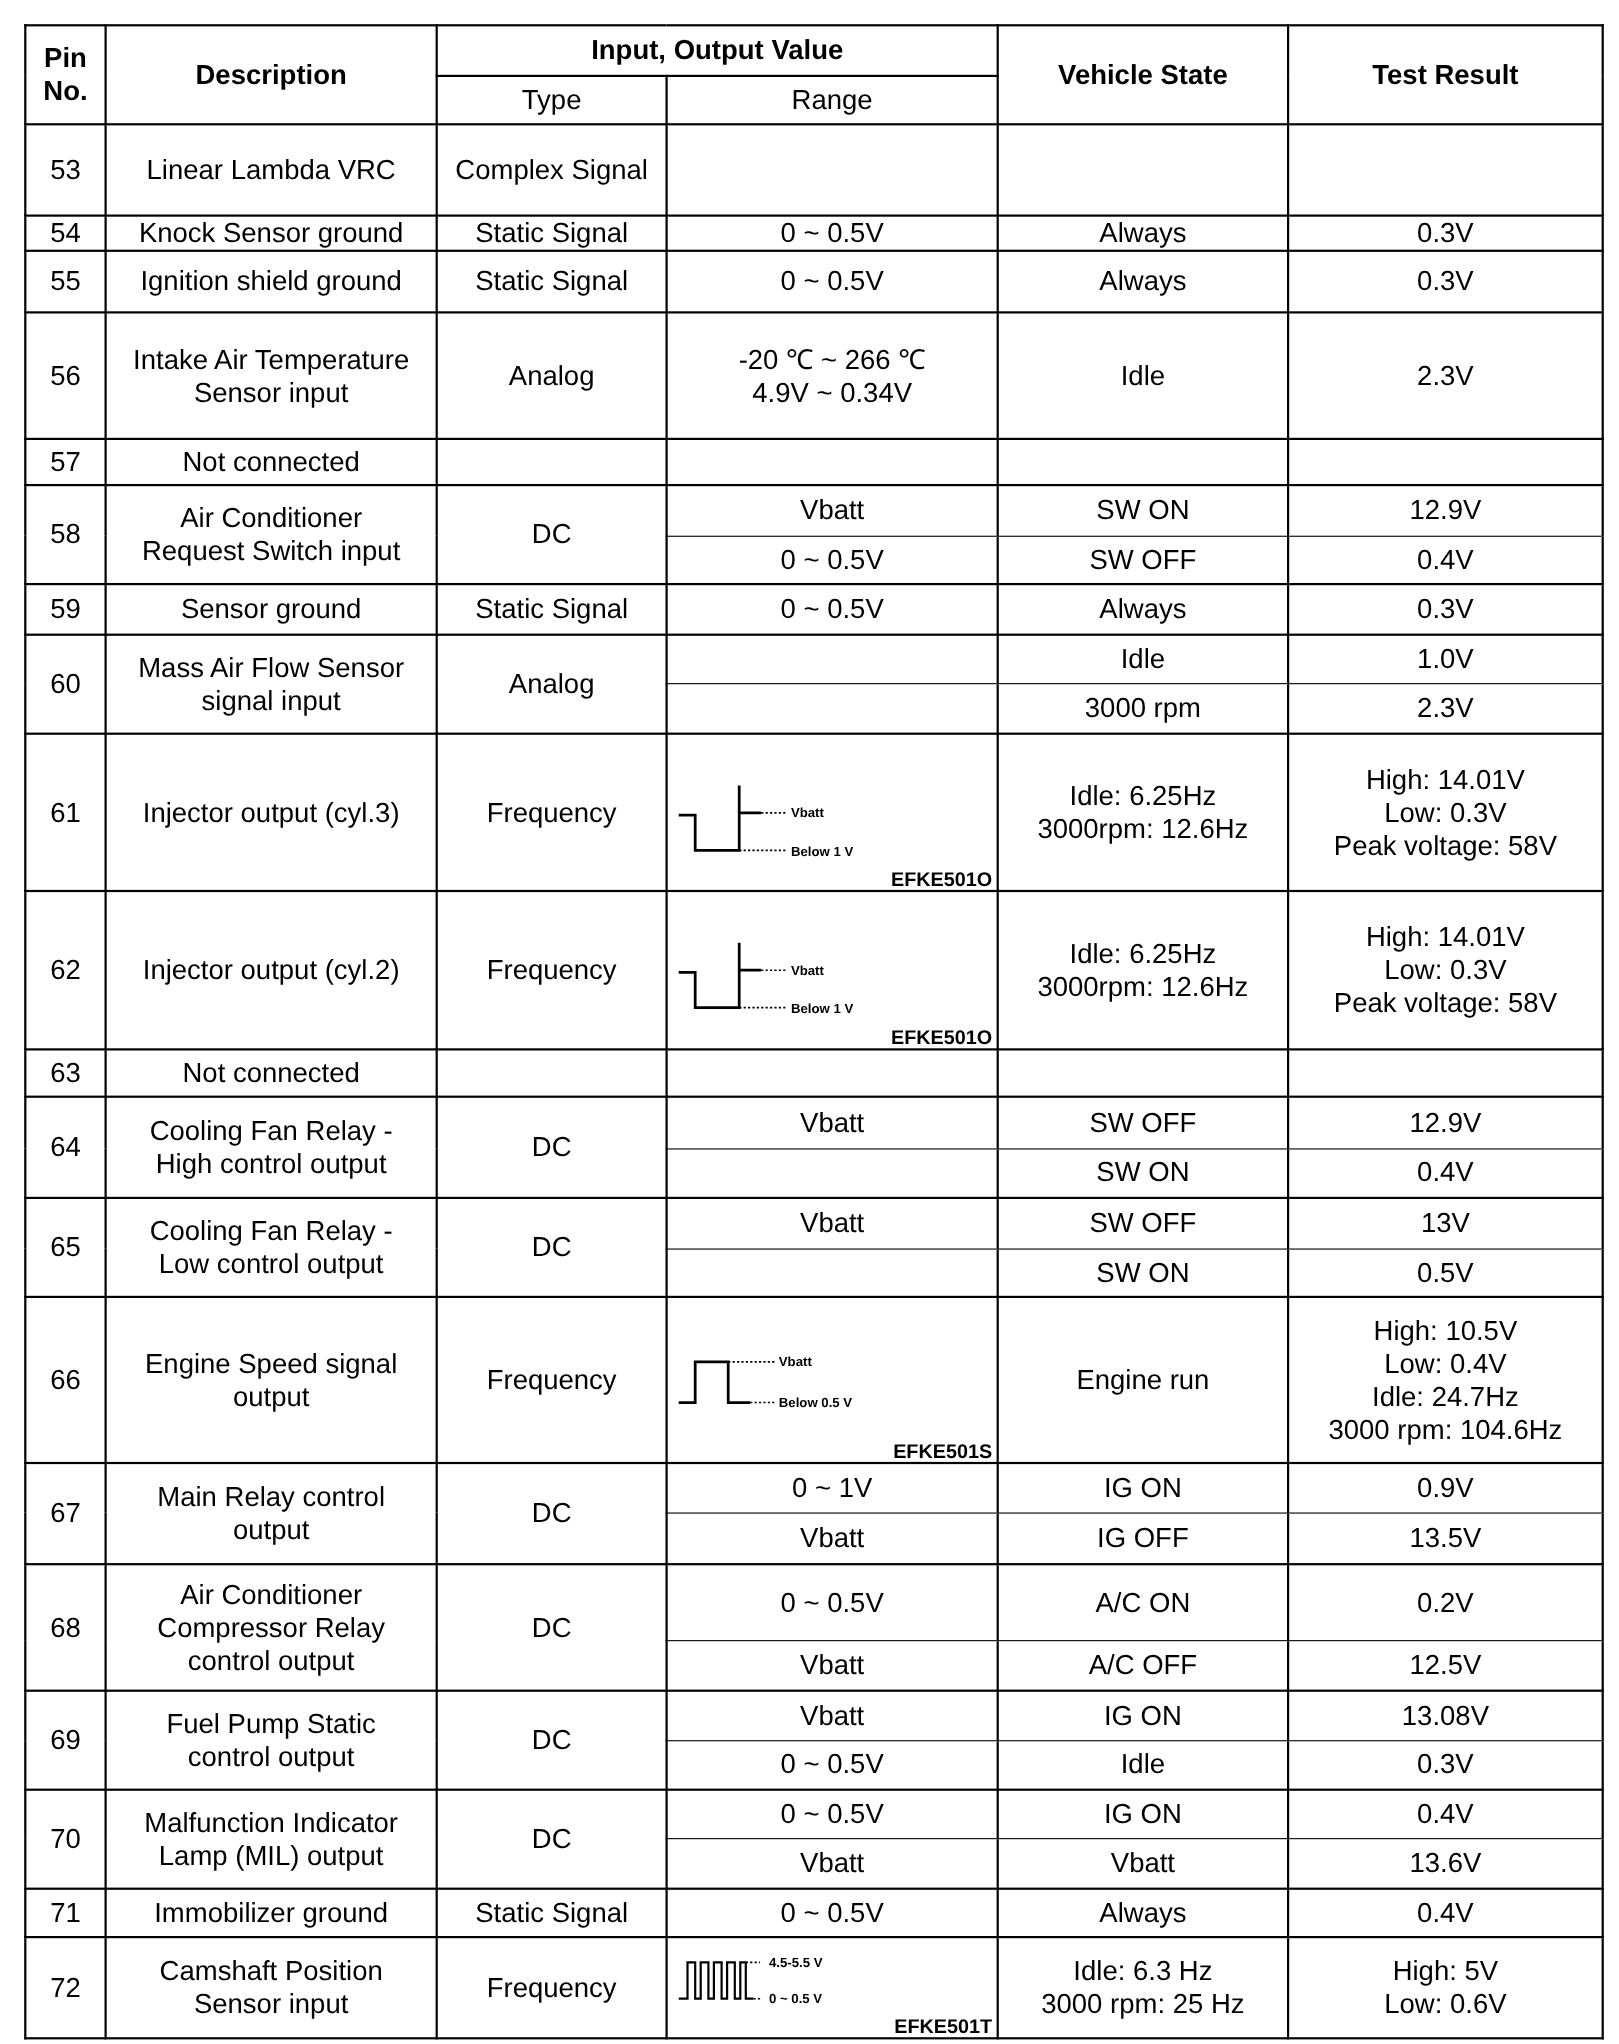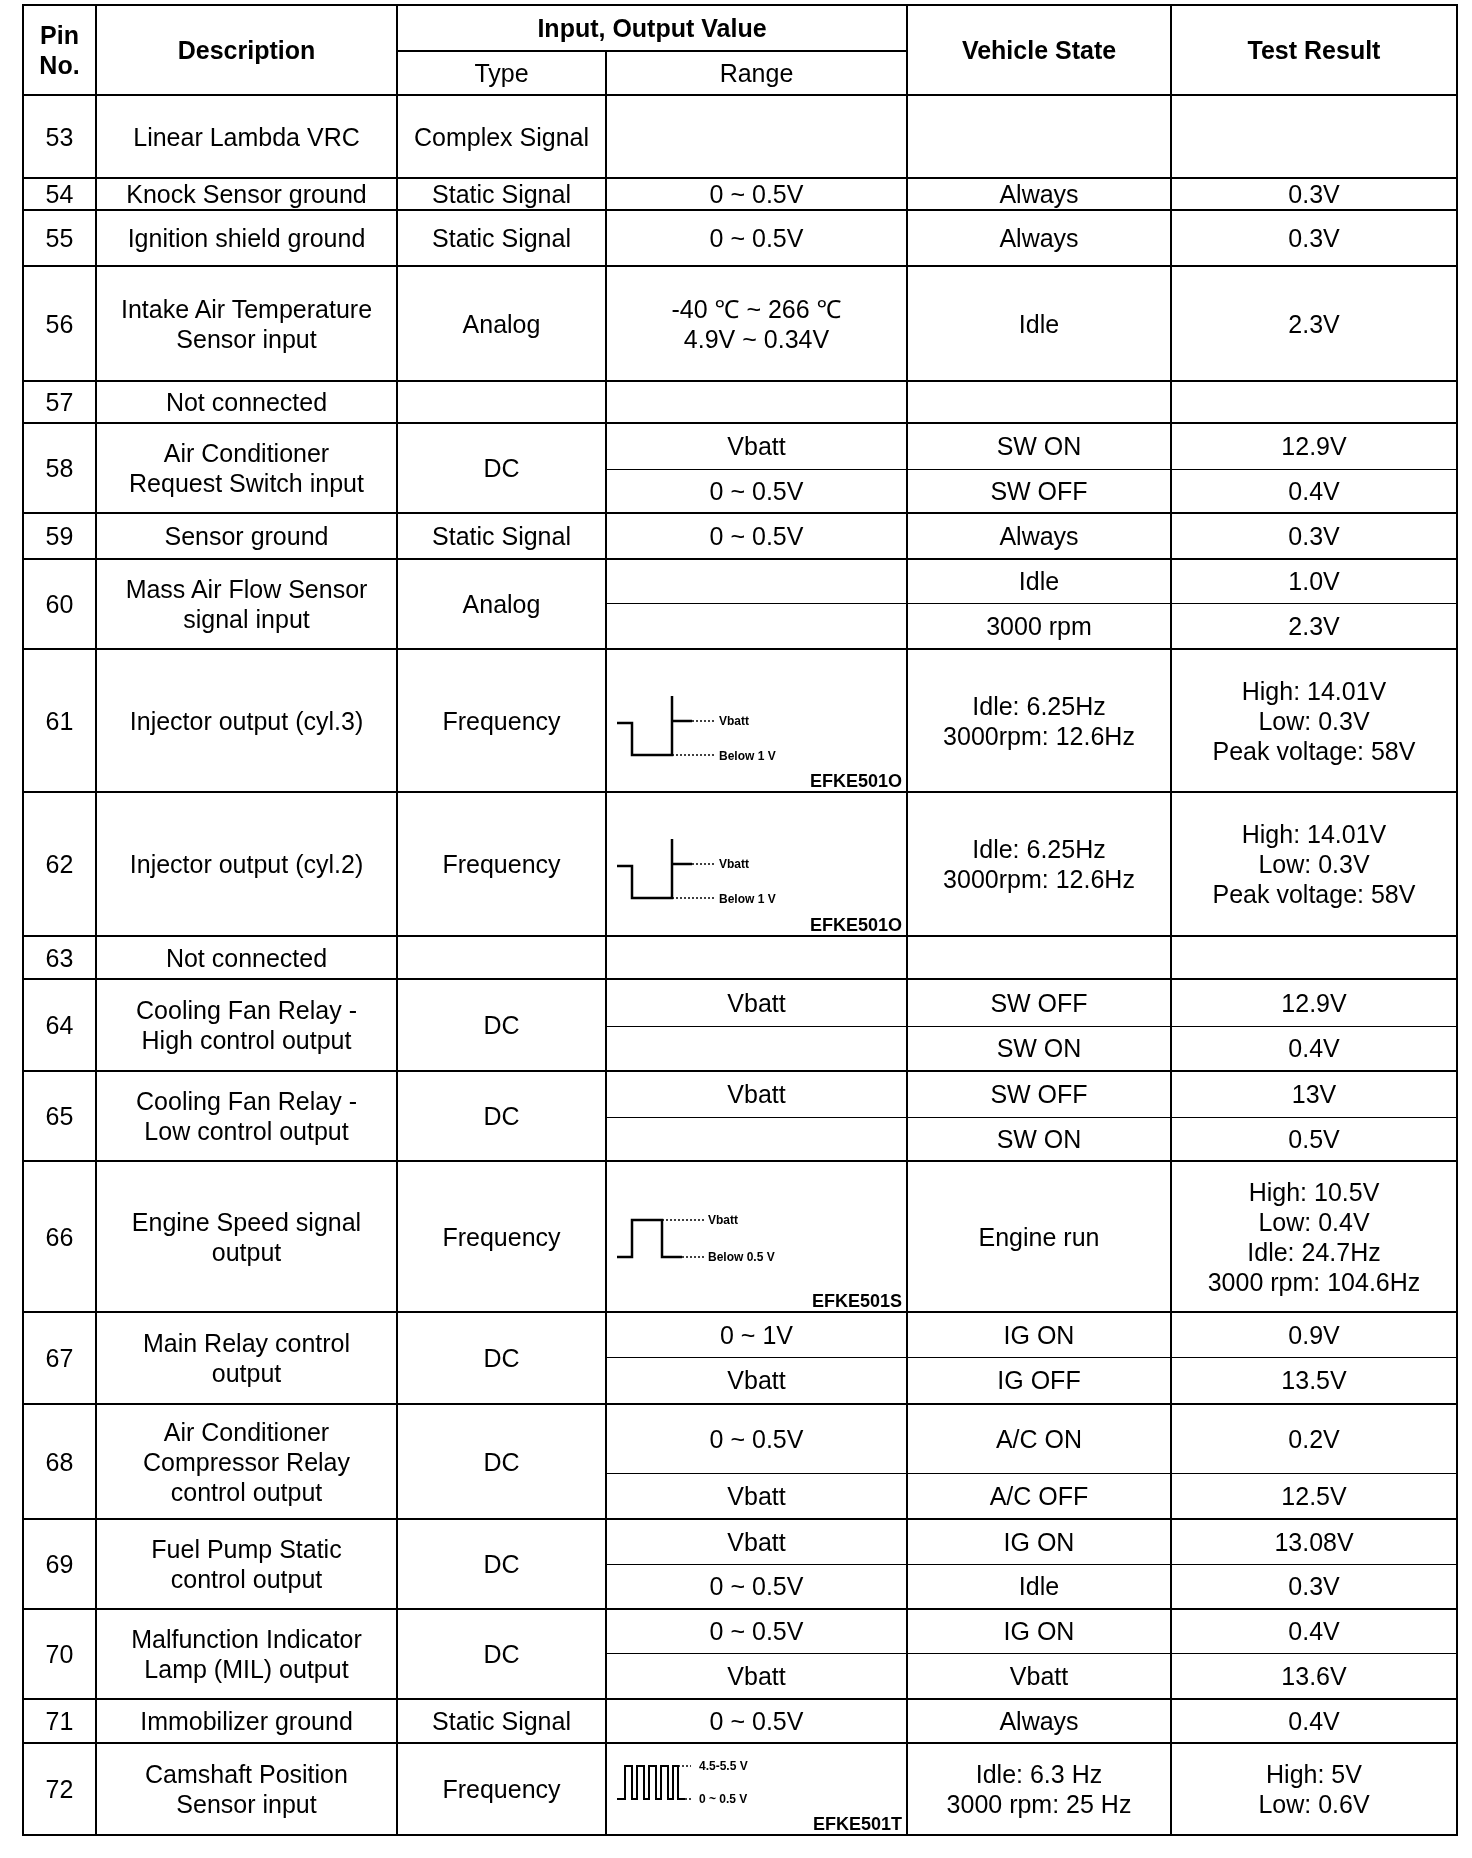--- a/index.html
+++ b/index.html
@@ -1,18 +1,18 @@
 <!DOCTYPE html>
 <html><head>
 <meta charset="utf-8">
 <style>
   html, body { margin: 0; padding: 0; background: #ffffff; }
   body { width: 1472px; height: 1858px; position: relative; overflow: hidden;
          font-family: "Liberation Sans", sans-serif; color: #000; }
-  #tbl { position: absolute; left: 22px; top: 4px; width: 1434px;
+  #tbl { position: absolute; left: 22px; top: 22px; width: 1434px;
          border-collapse: collapse; table-layout: fixed; }
   #tbl td, #tbl th { border: 2px solid #000; padding: 0; text-align: center;
          vertical-align: middle; font-size: 25px; line-height: 30px; }
   #tbl th { font-weight: bold; font-size: 25px; }
   #tbl td.sub-top { border-bottom: 1px solid #000; }
   #tbl td.sub-bot { border-top: 1px solid #000; }
   .col-pin { width: 73px; }
   .col-desc { width: 301px; }
   .col-type { width: 209px; }
   .col-range { width: 301px; }
@@ -73,21 +73,21 @@
         <td>Static Signal</td>
         <td class="multiline">0 ~ 0.5V</td>
         <td class="multiline">Always</td>
         <td class="multiline">0.3V</td>
       </tr>
       <tr style="height: 115px; padding-left: 16px;">
         <td>56</td>
         <td class="multiline">Intake Air Temperature
 Sensor input</td>
         <td>Analog</td>
-        <td class="multiline">-40 ℃ ~ 266 ℃
+        <td class="multiline">-20 ℃ ~ 266 ℃
 4.9V ~ 0.34V</td>
         <td class="multiline">Idle</td>
         <td class="multiline">2.3V</td>
       </tr>
       <tr style="height: 42px;">
         <td>57</td>
         <td class="multiline">Not connected</td>
         <td></td>
         <td class="multiline"></td>
         <td class="multiline"></td>

